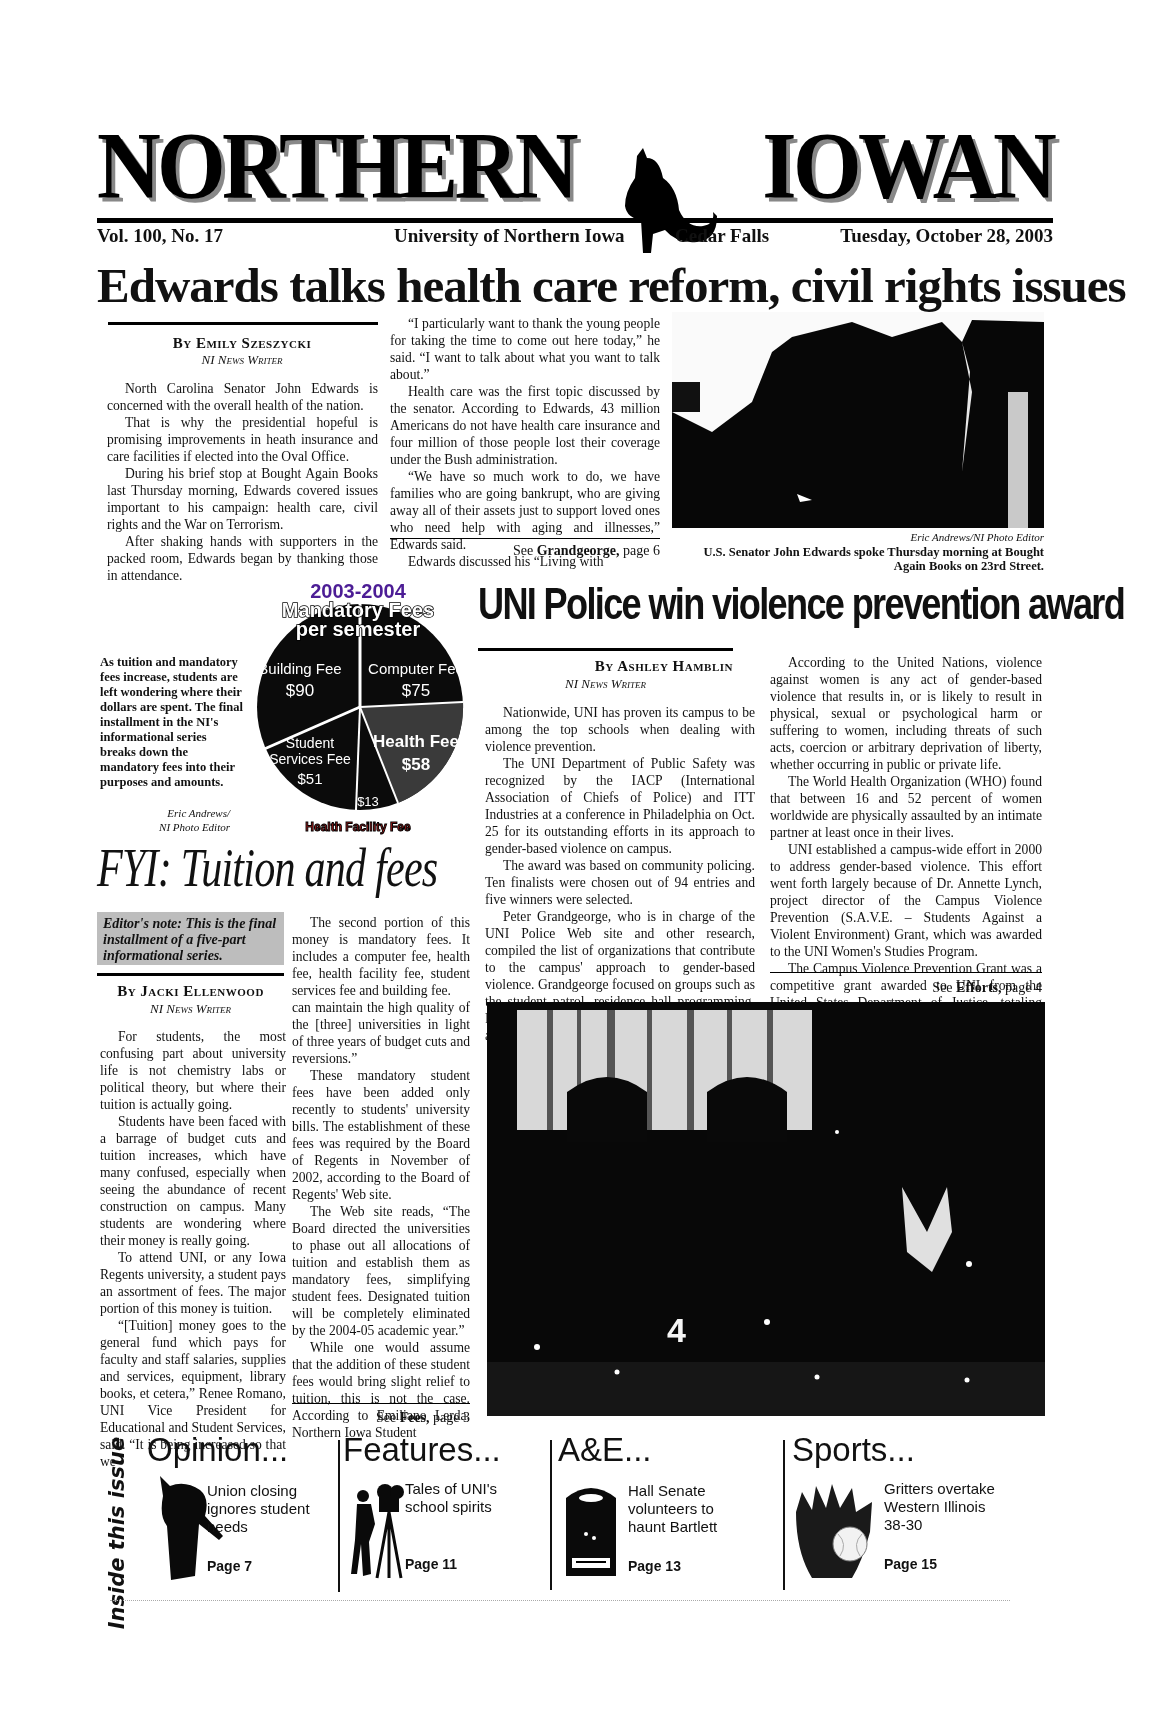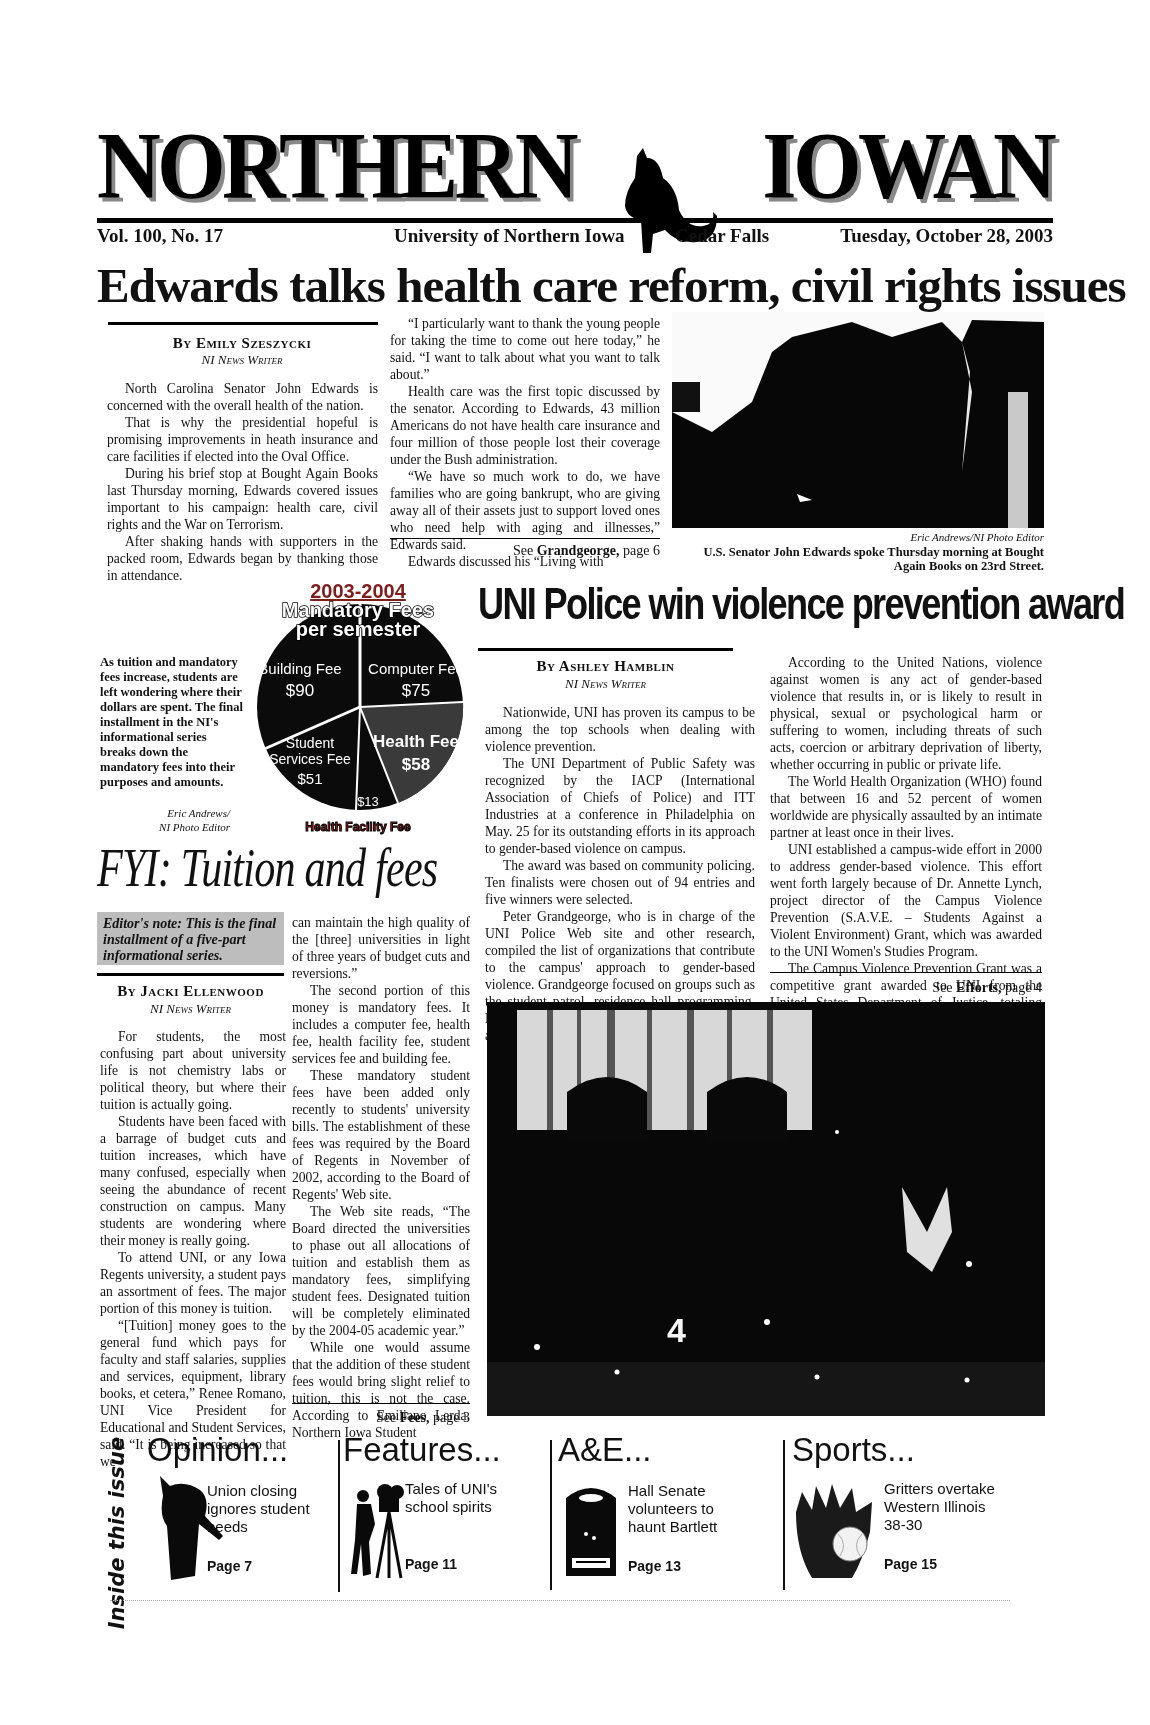--- a/index.html
+++ b/index.html
@@ -133,57 +133,57 @@
       <text x="168" y="114" font-size="17">$75</text>
       <text x="168" y="165" font-size="17" font-weight="bold">Health Fee</text>
       <text x="168" y="188" font-size="17" font-weight="bold">$58</text>
       <text x="62" y="166" font-size="14">Student</text>
       <text x="62" y="182" font-size="14">Services Fee</text>
       <text x="62" y="202" font-size="15">$51</text>
       <text x="120" y="224" font-size="13">$13</text>
     </g>
   </svg>
   <div class="abs" style="left:0;top:0;width:220px;text-align:center;font-family:'Liberation Sans',sans-serif;font-weight:900;font-size:20px;line-height:19px;color:#fff;-webkit-text-stroke:1.5px #000;paint-order:stroke;">
-    <div style="color:#7f1d1d;text-decoration:underline;-webkit-text-stroke:0;">2003-2004</div>
+    <div style="color:#4c1d95;-webkit-text-stroke:0;">2003-2004</div>
     <div>Mandatory Fees</div>
     <div>per semester</div>
   </div>
   <div class="abs" style="left:0;top:238px;width:220px;text-align:center;font-family:'Liberation Sans',sans-serif;font-weight:bold;font-size:12px;color:#b91c1c;-webkit-text-stroke:1px #000;">Health Facility Fee</div>
 </div>
 
 <div class="abs fyi-head">FYI: Tuition and fees</div>
 <div class="abs editor-note">Editor's note: This is the final installment of a five-part informational series.</div>
 <div class="abs rule" style="left:97px;top:973px;width:187px;height:3px;"></div>
 <div class="abs byline" style="left:97px;top:983px;width:187px;">By Jacki Ellenwood</div>
 <div class="abs role" style="left:97px;top:1001px;width:187px;">NI News Writer</div>
 <div class="abs body-text" style="left:100px;top:1028px;width:186px;">
   <p>For students, the most confusing part about university life is not chemistry labs or political theory, but where their tuition is actually going.</p>
   <p>Students have been faced with a barrage of budget cuts and tuition increases, which have many confused, especially when seeing the abundance of recent construction on campus. Many students are wondering where their money is really going.</p>
   <p>To attend UNI, or any Iowa Regents university, a student pays an assortment of fees. The major portion of this money is tuition.</p>
   <p>“[Tuition] money goes to the general fund which pays for faculty and staff salaries, supplies and services, equipment, library books, et cetera,” Renee Romano, UNI Vice President for Educational and Student Services, said. “It is being increased so that we</p>
 </div>
 <div class="abs body-text" style="left:292px;top:914px;width:178px;">
+  <p>The second portion of this money is mandatory fees. It includes a computer fee, health fee, health facility fee, student services fee and building fee.</p>
   <p style="text-indent:0">can maintain the high quality of the [three] universities in light of three years of budget cuts and reversions.”</p>
-  <p>The second portion of this money is mandatory fees. It includes a computer fee, health fee, health facility fee, student services fee and building fee.</p>
   <p>These mandatory student fees have been added only recently to students' university bills. The establishment of these fees was required by the Board of Regents in November of 2002, according to the Board of Regents' Web site.</p>
   <p>The Web site reads, “The Board directed the universities to phase out all allocations of tuition and establish them as mandatory fees, simplifying student fees. Designated tuition will be completely eliminated by the 2004-05 academic year.”</p>
   <p>While one would assume that the addition of these student fees would bring slight relief to tuition, this is not the case. According to Emiliano Lerda, Northern Iowa Student</p>
 </div>
 <div class="abs rule" style="left:292px;top:1403px;width:178px;height:1px;"></div>
 <div class="abs see-also" style="left:292px;top:1410px;width:178px;">
   <span>See </span><b>Fees,</b><span> page 3</span>
 </div>
 
 <div class="abs uni-head">UNI Police win violence prevention award</div>
 <div class="abs rule" style="left:478px;top:648px;width:255px;height:3px;"></div>
-<div class="abs byline" style="left:478px;top:658px;width:255px;">By Ashley Hamblin</div>
+<div class="abs byline" style="left:478px;top:658px;width:255px;text-align:right;">By Ashley Hamblin</div>
 <div class="abs role" style="left:478px;top:676px;width:255px;">NI News Writer</div>
 <div class="abs body-text" style="left:485px;top:704px;width:270px;">
   <p>Nationwide, UNI has proven its campus to be among the top schools when dealing with violence prevention.</p>
-  <p>The UNI Department of Public Safety was recognized by the IACP (International Association of Chiefs of Police) and ITT Industries at a conference in Philadelphia on May. 25 for its outstanding efforts in its approach to gender-based violence on campus.</p>
+  <p>The UNI Department of Public Safety was recognized by the IACP (International Association of Chiefs of Police) and ITT Industries at a conference in Philadelphia on Oct. 25 for its outstanding efforts in its approach to gender-based violence on campus.</p>
   <p>The award was based on community policing. Ten finalists were chosen out of 94 entries and five winners were selected.</p>
   <p>Peter Grandgeorge, who is in charge of the UNI Police Web site and other research, compiled the list of organizations that contribute to the campus' approach to gender-based violence. Grandgeorge focused on groups such as the student patrol, residence hall programming, R.A.D. (Rape Aggression Defense) and S.A.F.E., a crime prevention course.</p>
 </div>
 <div class="abs body-text" style="left:770px;top:654px;width:272px;">
   <p>According to the United Nations, violence against women is any act of gender-based violence that results in, or is likely to result in physical, sexual or psychological harm or suffering to women, including threats of such acts, coercion or arbitrary deprivation of liberty, whether occurring in public or private life.</p>
   <p>The World Health Organization (WHO) found that between 16 and 52 percent of women worldwide are physically assaulted by an intimate partner at least once in their lives.</p>
   <p>UNI established a campus-wide effort in 2000 to address gender-based violence. This effort went forth largely because of Dr. Annette Lynch, project director of the Campus Violence Prevention (S.A.V.E. – Students Against a Violent Environment) Grant, which was awarded to the UNI Women's Studies Program.</p>
   <p>The Campus Violence Prevention Grant was a competitive grant awarded to UNI from the United States Department of Justice, totaling more than $800,000. It was originally funded</p>
 </div>
 <div class="abs rule" style="left:770px;top:972px;width:272px;height:1px;"></div>

